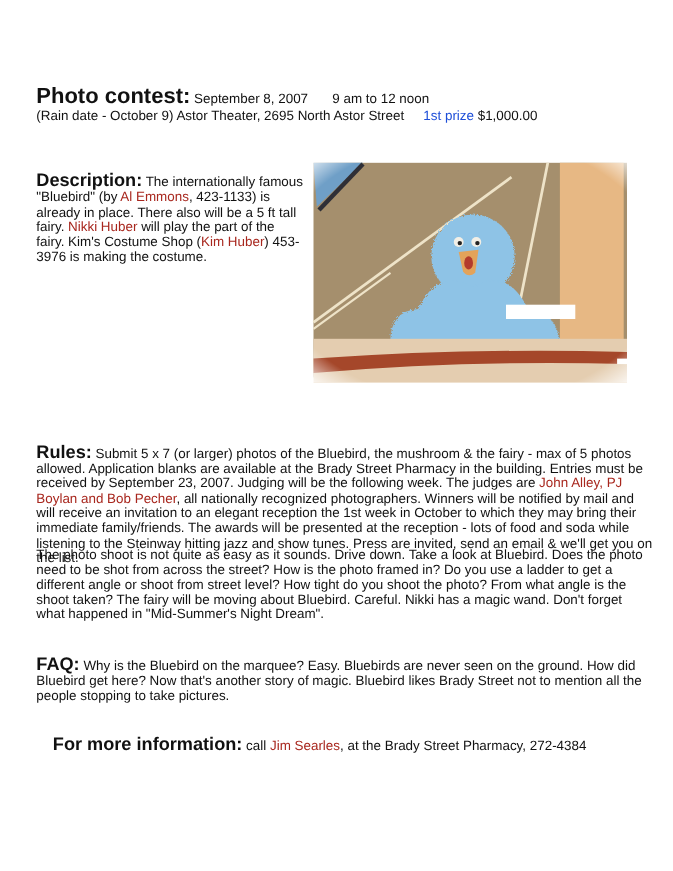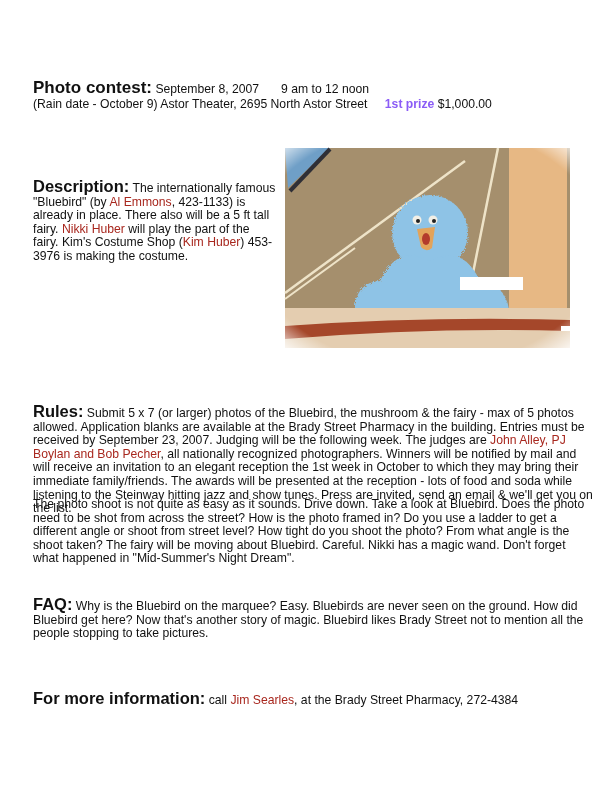--- a/index.html
+++ b/index.html
@@ -2,47 +2,47 @@
 <html><head>
 <meta charset="utf-8">
 <style>
   html, body { margin: 0; padding: 0; background: #ffffff; }
   body {
     width: 612px; height: 792px; position: relative; overflow: hidden;
     font-family: "Liberation Sans", sans-serif; color: #111111;
     font-size: 12.2px; line-height: 13.6px;
   }
   .red { color: #a8271e; }
-  .blue { color: #8b5cf6; font-weight: bold; }
+  .blue { color: #1d4ed8; font-weight: normal; }
   .b { font-weight: normal; }
   .head { font-size: 16.5px; font-weight: bold; }
   .block { position: absolute; left: 33px; }
 
   #intro { top: 79px; width: 560px; }
   #intro .l1 { line-height: 18px; }
-  #desc { top: 177px; width: 245px; }
+  #desc { top: 155px; width: 245px; }
   #desc .head { line-height: 18px; }
   #rules { top: 389px; width: 560px; margin-top: 16px; }
   #shoot { top: 498px; width: 560px; }
   #faq { top: 598px; width: 560px; }
-  #more { top: 692px; width: 560px; }
+  #more { top: 671px; width: 560px; margin-left: 15px; }
   .gap { display: inline-block; width: 22px; }
   .gap2 { display: inline-block; width: 14px; }
 
   #photo {
     position: absolute; left: 280px; top: 143px; width: 295px; height: 205px;
   }
   #photo svg { display: block; }
 </style>
 </head>
 <body>
 
 <div class="block" id="intro">
   <div class="l1">
-    <span class="head" style="font-size:17px">Photo contest:</span>
+    <span class="head" style="font-size:20px">Photo contest:</span>
     <span class="b">September 8, 2007</span><span class="gap"></span><span class="b">9 am to 12 noon</span>
   </div>
   <div>
     <span>(Rain date - October 9)</span>
     <span class="b">Astor Theater, 2695 North Astor Street</span><span class="gap2"></span>
     <span class="blue">1st prize</span>
     <span class="b">$1,000.00</span>
   </div>
 </div>
 

